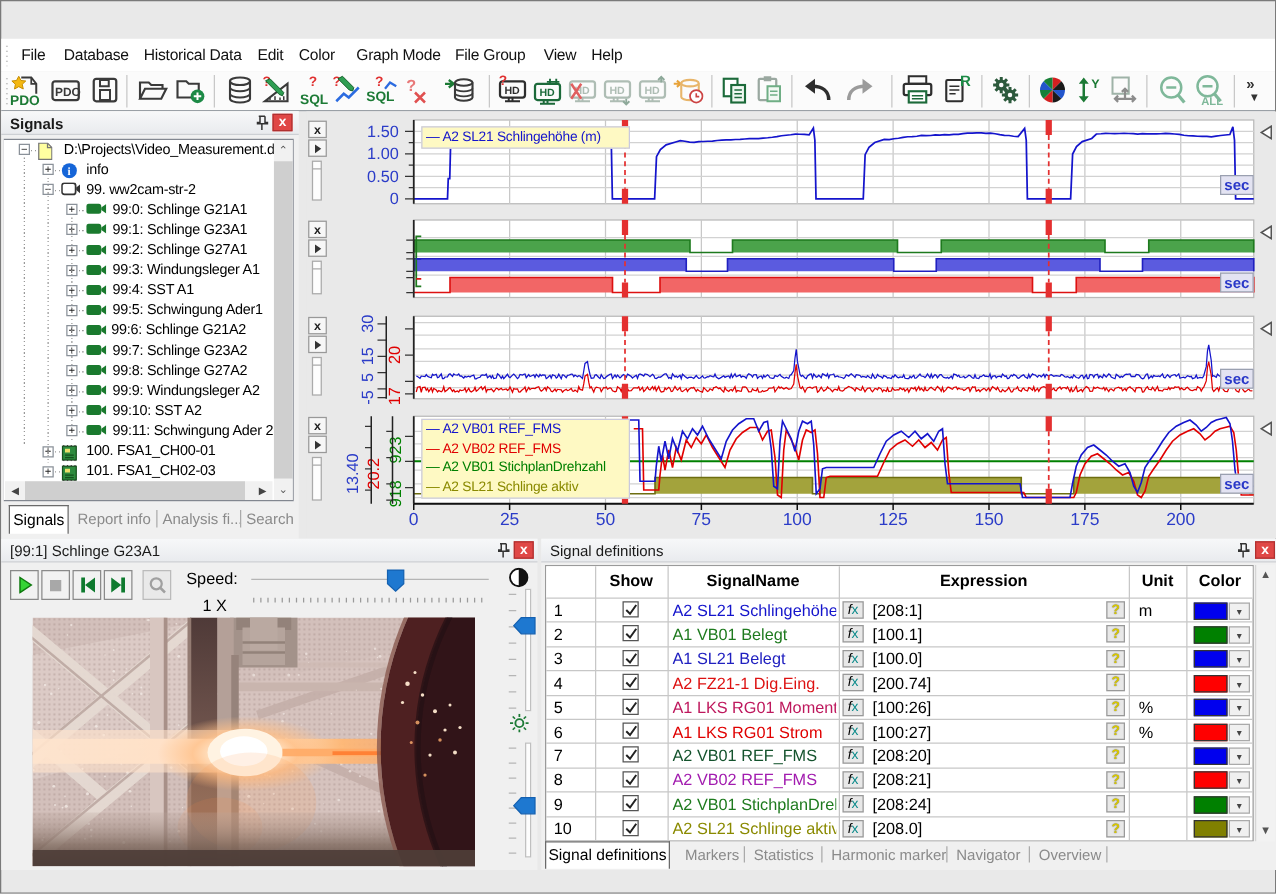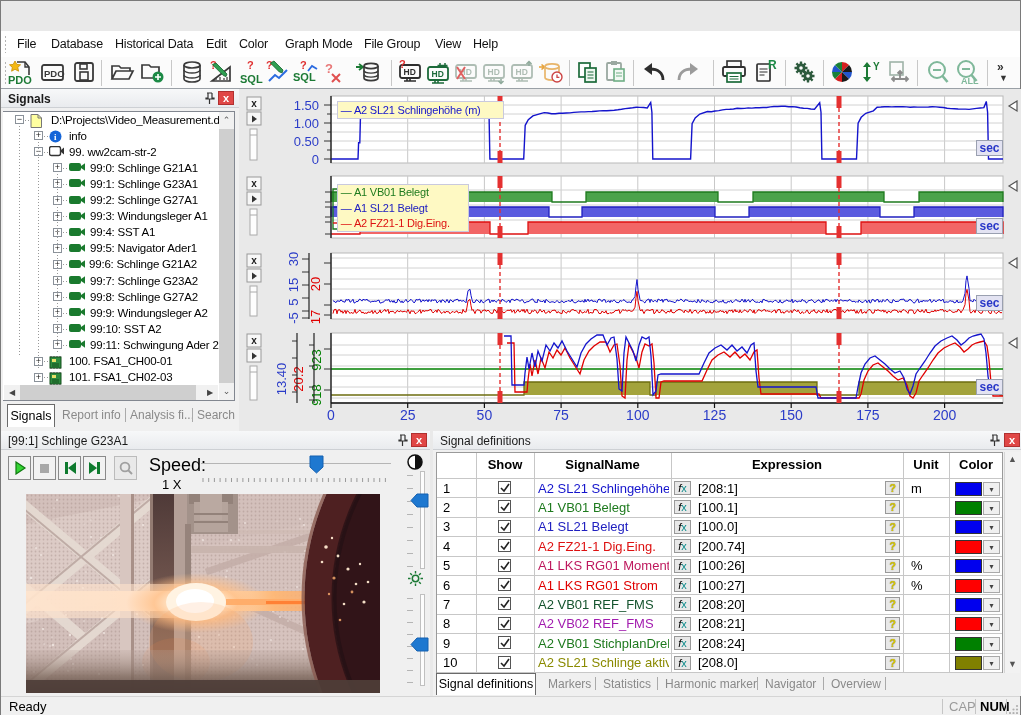--- a/index.html
+++ b/index.html
@@ -308,21 +308,21 @@
           <rect x="0" y="1" width="12" height="8" rx="2" fill="#1a7a2e"></rect>
           <path d="M12 4 l4-2.8 v7.6 l-4-2.8z" fill="#1a7a2e"></path>
         </svg>
         <div class="trow" style="left:87px;top:114.2px">99:4: SST A1</div>
         <div class="abs" style="left:54px;top:136.3px;width:10px;height:1px;background:repeating-linear-gradient(90deg,#999 0 1px,transparent 1px 3px)"></div>
         <div class="expnd" style="left:50px;top:131.8px">+</div>
         <svg class="abs" style="left:66px;top:130.8px" width="16" height="11" viewBox="0 0 16 11">
           <rect x="0" y="1" width="12" height="8" rx="2" fill="#1a7a2e"></rect>
           <path d="M12 4 l4-2.8 v7.6 l-4-2.8z" fill="#1a7a2e"></path>
         </svg>
-        <div class="trow" style="left:87px;top:130.3px">99:5: Navigator Ader1</div>
+        <div class="trow" style="left:87px;top:130.3px">99:5: Schwingung Ader1</div>
         <div class="abs" style="left:54px;top:152.4px;width:10px;height:1px;background:repeating-linear-gradient(90deg,#999 0 1px,transparent 1px 3px)"></div>
         <div class="expnd" style="left:50px;top:147.9px">+</div>
         <svg class="abs" style="left:66px;top:146.9px" width="16" height="11" viewBox="0 0 16 11">
           <rect x="0" y="1" width="12" height="8" rx="2" fill="#1a7a2e"></rect>
           <path d="M12 4 l4-2.8 v7.6 l-4-2.8z" fill="#1a7a2e"></path>
         </svg>
         <div class="trow" style="left:86px;top:146.4px">99:6: Schlinge G21A2</div>
         <div class="abs" style="left:54px;top:168.5px;width:10px;height:1px;background:repeating-linear-gradient(90deg,#999 0 1px,transparent 1px 3px)"></div>
         <div class="expnd" style="left:50px;top:164.0px">+</div>
         <svg class="abs" style="left:66px;top:163.0px" width="16" height="11" viewBox="0 0 16 11">
@@ -605,24 +605,25 @@
       <g>
         <rect x="2" y="245" width="14" height="13" fill="#f7f7f7" stroke="#999"></rect>
         <text x="9" y="255" font-size="10" font-weight="bold" fill="#222" text-anchor="middle" font-family="Liberation Sans">x</text>
         <rect x="2" y="260" width="14" height="13" fill="#f7f7f7" stroke="#999"></rect>
         <path d="M7 263.5 l5 3.5 -5 3.5 z" fill="#333"></path>
         <rect x="5" y="277" width="7" height="34" fill="#fdfdfd" stroke="#aaa"></rect>
         <line x1="5" y1="283" x2="12" y2="283" stroke="#aaa"></line>
       </g>
     </svg>
     <div class="legend" style="left:336px;top:100px;width:167px;height:18px;line-height:17px"><span style="color:#1414cc">&nbsp;— A2 SL21 Schlingehöhe (m)</span></div>
-    <div class="legend" style="left:336px;top:183px;width:132px;height:48px">
-      <div style="color:#1e7a1e">&nbsp;— A1 VB01 Belegt</div>
-      <div style="color:#2020c0">&nbsp;— A1 SL21 Belegt</div>
-      <div style="color:#dd1111">&nbsp;— A2 FZ21-1 Dig.Eing.</div>
+    <div class="legend" style="left:336px;top:334px;width:167px;height:64px">
+      <div style="color:#1414cc">&nbsp;— A2 VB01 REF_FMS</div>
+      <div style="color:#e00000">&nbsp;— A2 VB02 REF_FMS</div>
+      <div style="color:#008000">&nbsp;— A2 VB01 StichplanDrehzahl</div>
+      <div style="color:#8a8a00">&nbsp;— A2 SL21 Schlinge aktiv</div>
     </div>
     <div class="secbox" style="left:975px;top:139px">sec</div>
     <div class="secbox" style="left:975px;top:217px">sec</div>
     <div class="secbox" style="left:975px;top:294px">sec</div>
     <div class="secbox" style="left:975px;top:378px">sec</div>
     <div class="abs" style="left:0;top:430px;width:429px;height:265px;background:#f0f0f0">
       <div class="abs phead" style="left:0;top:0;width:429px">
         <div class="t">[99:1] Schlinge G23A1</div>
         <svg class="abs" style="left:396px;top:3px" width="11" height="13" viewBox="0 0 11 13">
           <path d="M3 1 h5 M4 1 v5 h-2 l0 1 h8 l0 -1 h-2 v-5 M5.5 7 v5" stroke="#333" stroke-width="1.2" fill="none"></path>
@@ -641,21 +642,21 @@
       </svg>
       <div class="abs" style="left:82px;top:25px;width:23px;height:24px;background:#f2f2f2;border:1px solid #8a8a8a"></div>
       <svg class="abs" style="left:87px;top:30px" width="14" height="14" viewBox="0 0 14 14">
         <path d="M1 1 v12 l8-6z M9 1 h3 v12 h-3z" fill="#0e7a2e"></path>
       </svg>
       <div class="abs" style="left:113px;top:25px;width:23px;height:24px;background:#e9e9e9;border:1px solid #bbb"></div>
       <svg class="abs" style="left:118px;top:30px" width="14" height="14" viewBox="0 0 14 14">
         <circle cx="6" cy="6" r="4.4" fill="none" stroke="#a0a0a0" stroke-width="1.8"></circle>
         <path d="M9 9 l4 4" stroke="#a0a0a0" stroke-width="2"></path>
       </svg>
-      <div class="abs" style="left:148px;top:24px;font-size:18px">Speed:</div>
+      <div class="abs" style="left:148px;top:24px;font-size:13px">Speed:</div>
       <div class="abs" style="left:161px;top:46px;font-size:13px">1 X</div>
       <div class="abs" style="left:200px;top:32px;width:190px;height:1px;background:#b5b5b5"></div>
       <svg class="abs" style="left:308px;top:24px" width="15" height="19" viewBox="0 0 15 19">
         <path d="M1 1 h13 v11 l-6.5 6 -6.5-6z" fill="#1e78d0" stroke="#1460b0"></path>
       </svg>
       <svg class="abs" style="left:200px;top:47px" width="190" height="5" viewBox="0 0 190 5">
         <line x1="2.0" y1="0" x2="2.0" y2="4" stroke="#9a9a9a"></line>
         <line x1="7.7" y1="0" x2="7.7" y2="4" stroke="#9a9a9a"></line>
         <line x1="13.4" y1="0" x2="13.4" y2="4" stroke="#9a9a9a"></line>
         <line x1="19.1" y1="0" x2="19.1" y2="4" stroke="#9a9a9a"></line>
@@ -1136,30 +1137,12 @@
         <div class="abs tabs" style="left:170px;top:4px;font-size:12px">Statistics</div>
         <div class="abs" style="left:224px;top:4px;width:1px;height:13px;background:#aaa"></div>
         <div class="abs tabs" style="left:232px;top:4px;font-size:12px">Harmonic marker</div>
         <div class="abs" style="left:324px;top:4px;width:1px;height:13px;background:#aaa"></div>
         <div class="abs tabs" style="left:332px;top:4px;font-size:12px">Navigator</div>
         <div class="abs" style="left:390px;top:4px;width:1px;height:13px;background:#aaa"></div>
         <div class="abs tabs" style="left:398px;top:4px;font-size:12px">Overview</div>
         <div class="abs" style="left:452px;top:4px;width:1px;height:13px;background:#aaa"></div>
       </div>
     </div>
-    <div class="abs" style="left:0;top:695px;width:1019px;height:19px;background:#f0f0f0;border-top:1px solid #d5d5d5">
-      <div class="abs statxt" style="left:8px;top:2px">Ready</div>
-      <div class="abs" style="left:941px;top:2px;width:1px;height:15px;background:#c5c5c5"></div>
-      <div class="abs statxt" style="left:948px;top:2px;color:#9a9a9a">CAP</div>
-      <div class="abs" style="left:974px;top:2px;width:1px;height:15px;background:#c5c5c5"></div>
-      <div class="abs statxt" style="left:979px;top:2px;font-weight:bold">NUM</div>
-      <div class="abs" style="left:1005px;top:2px;width:1px;height:15px;background:#c5c5c5"></div>
-      <svg class="abs" style="left:1008px;top:7px" width="10" height="10" viewBox="0 0 10 10">
-        <g fill="#b0b0b0">
-          <circle cx="8" cy="2" r="1.1"></circle>
-          <circle cx="8" cy="5.5" r="1.1"></circle>
-          <circle cx="8" cy="9" r="1.1"></circle>
-          <circle cx="4.5" cy="5.5" r="1.1"></circle>
-          <circle cx="4.5" cy="9" r="1.1"></circle>
-          <circle cx="1" cy="9" r="1.1"></circle>
-        </g>
-      </svg>
-    </div>
   </div>
 </body></html>

